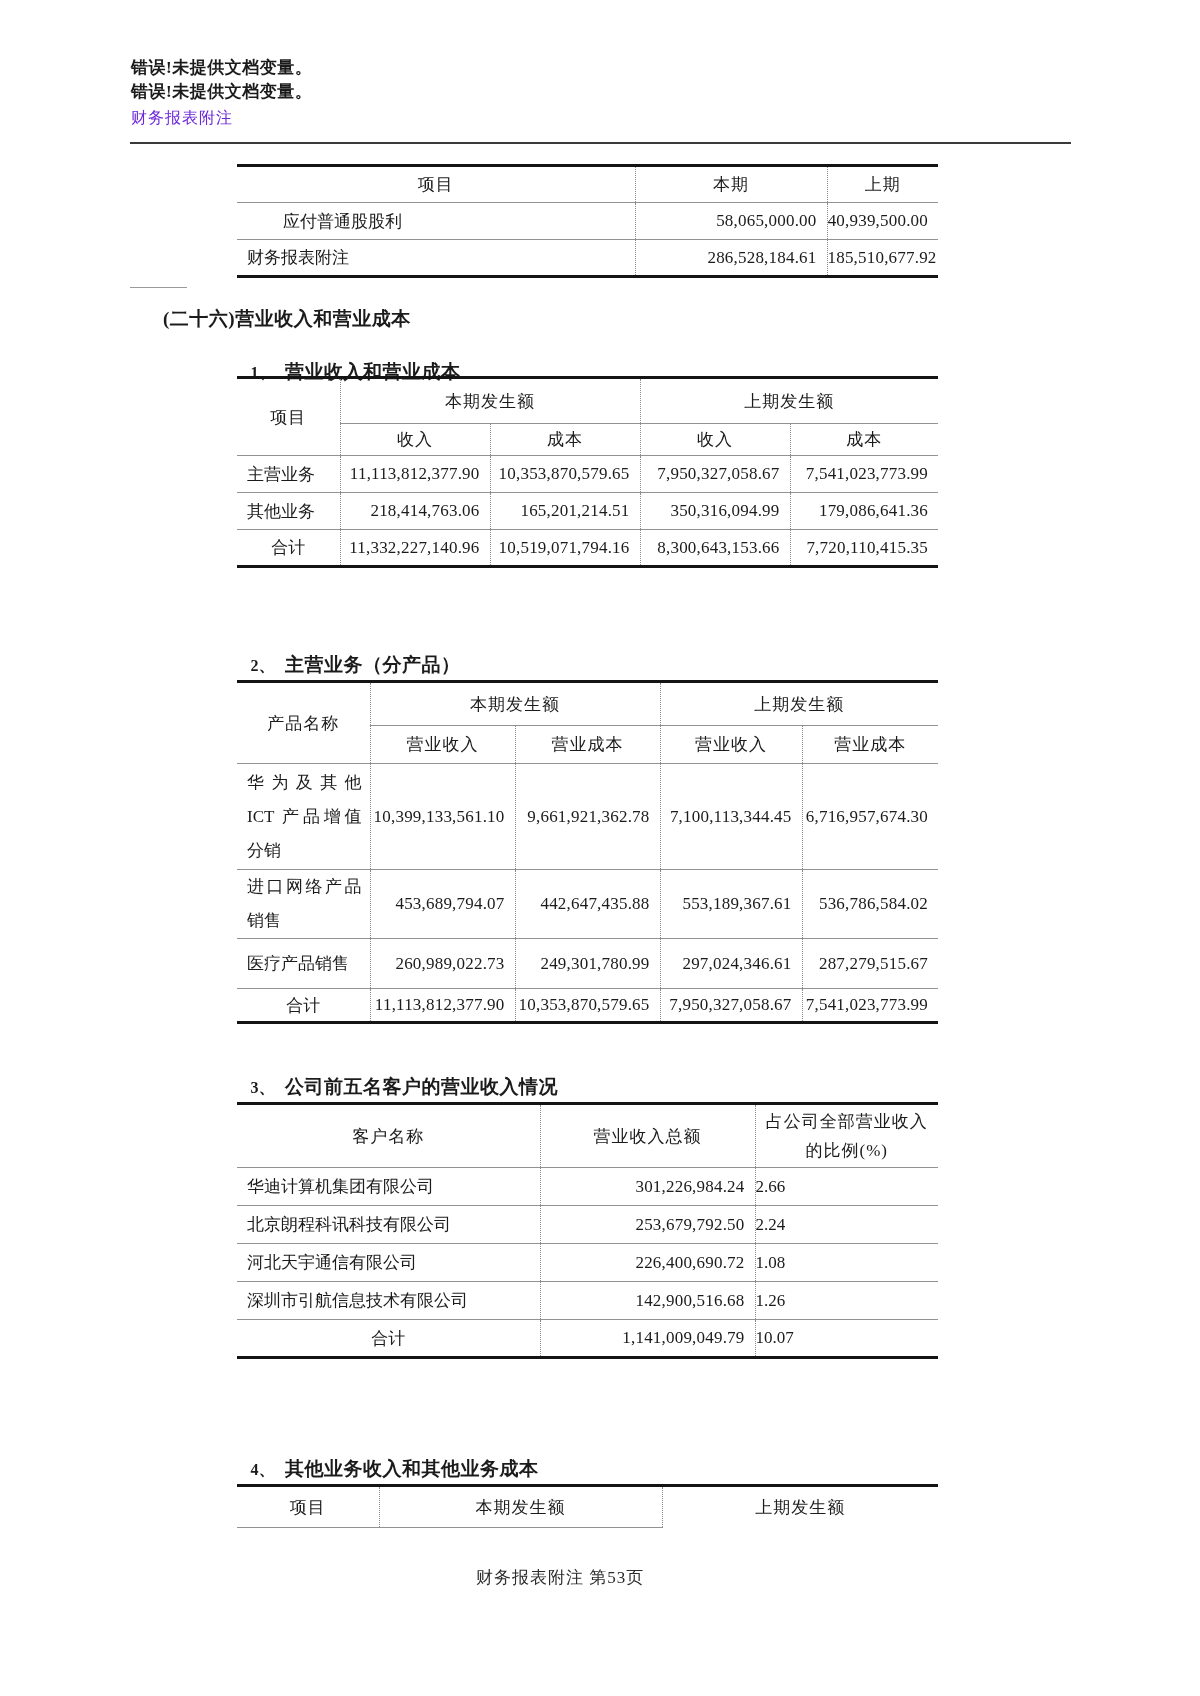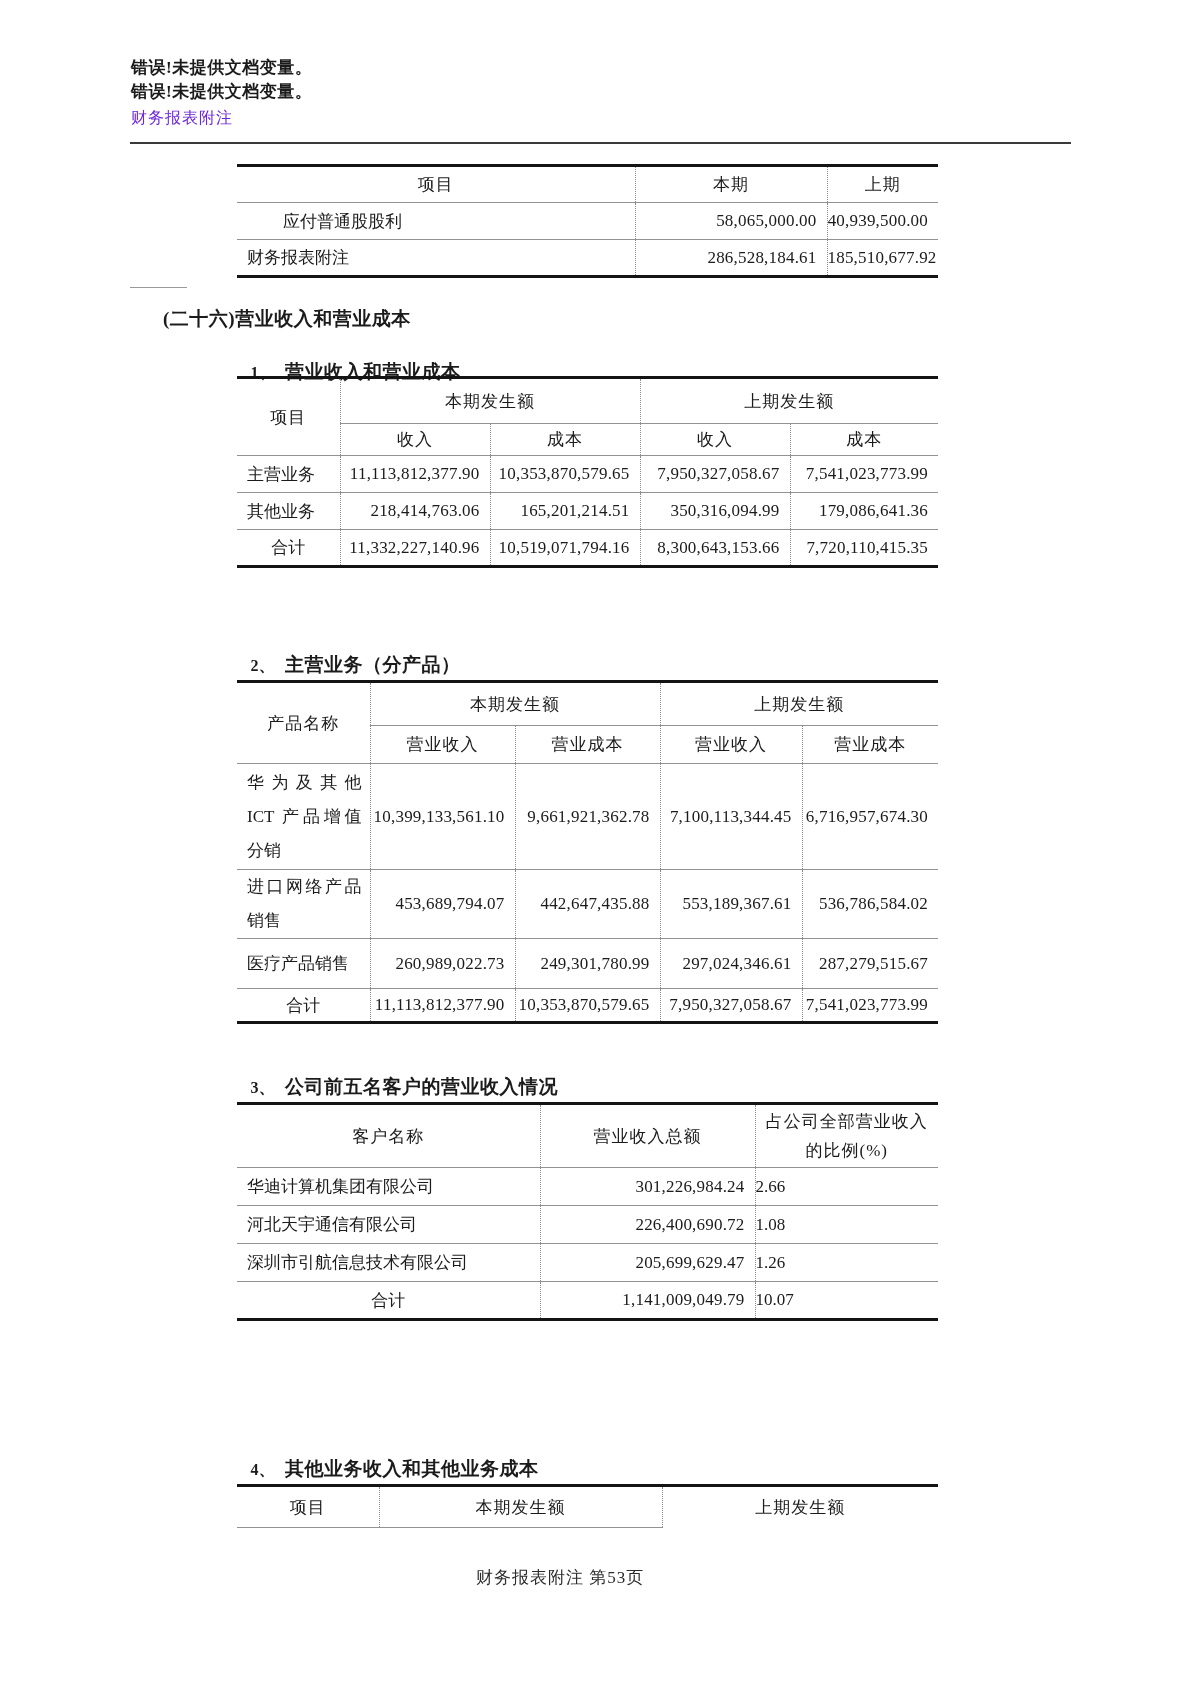--- a/index.html
+++ b/index.html
@@ -212,27 +212,32 @@
         <div>占公司全部营业收入</div>
         <div>的比例(%)</div>
       </th>
     </tr>
     <tr class="sep h38">
       <td class="lbl">华迪计算机集团有限公司</td>
       <td class="num bl">301,226,984.24</td>
       <td class="pct bl">2.66</td>
     </tr>
     <tr class="sep h38">
+      <td class="lbl">北京朗程科讯科技有限公司</td>
+      <td class="num bl">253,679,792.50</td>
+      <td class="pct bl">2.24</td>
+    </tr>
+    <tr class="sep h38">
       <td class="lbl">河北天宇通信有限公司</td>
       <td class="num bl">226,400,690.72</td>
       <td class="pct bl">1.08</td>
     </tr>
     <tr class="sep h38">
       <td class="lbl">深圳市引航信息技术有限公司</td>
-      <td class="num bl">205,699,629.47</td>
+      <td class="num bl">142,900,516.68</td>
       <td class="pct bl">1.26</td>
     </tr>
     <tr class="h38">
       <td class="ctr">合计</td>
       <td class="num bl">1,141,009,049.79</td>
       <td class="pct bl">10.07</td>
     </tr>
   </tbody>
     </table>
 

